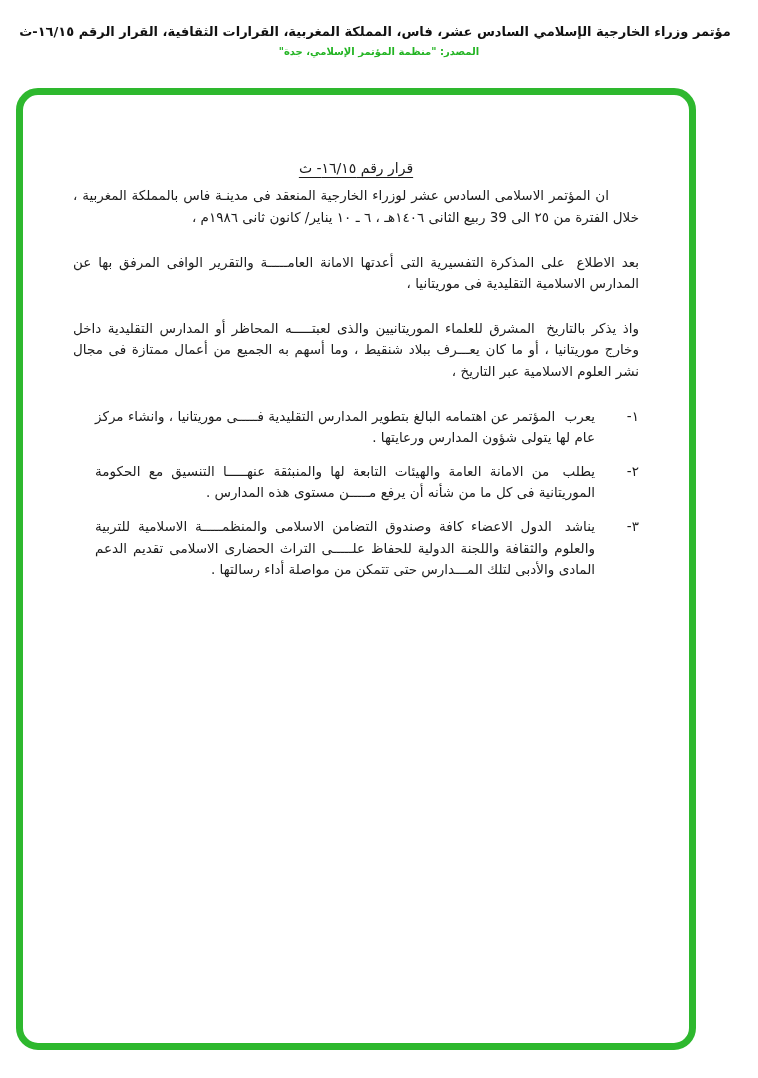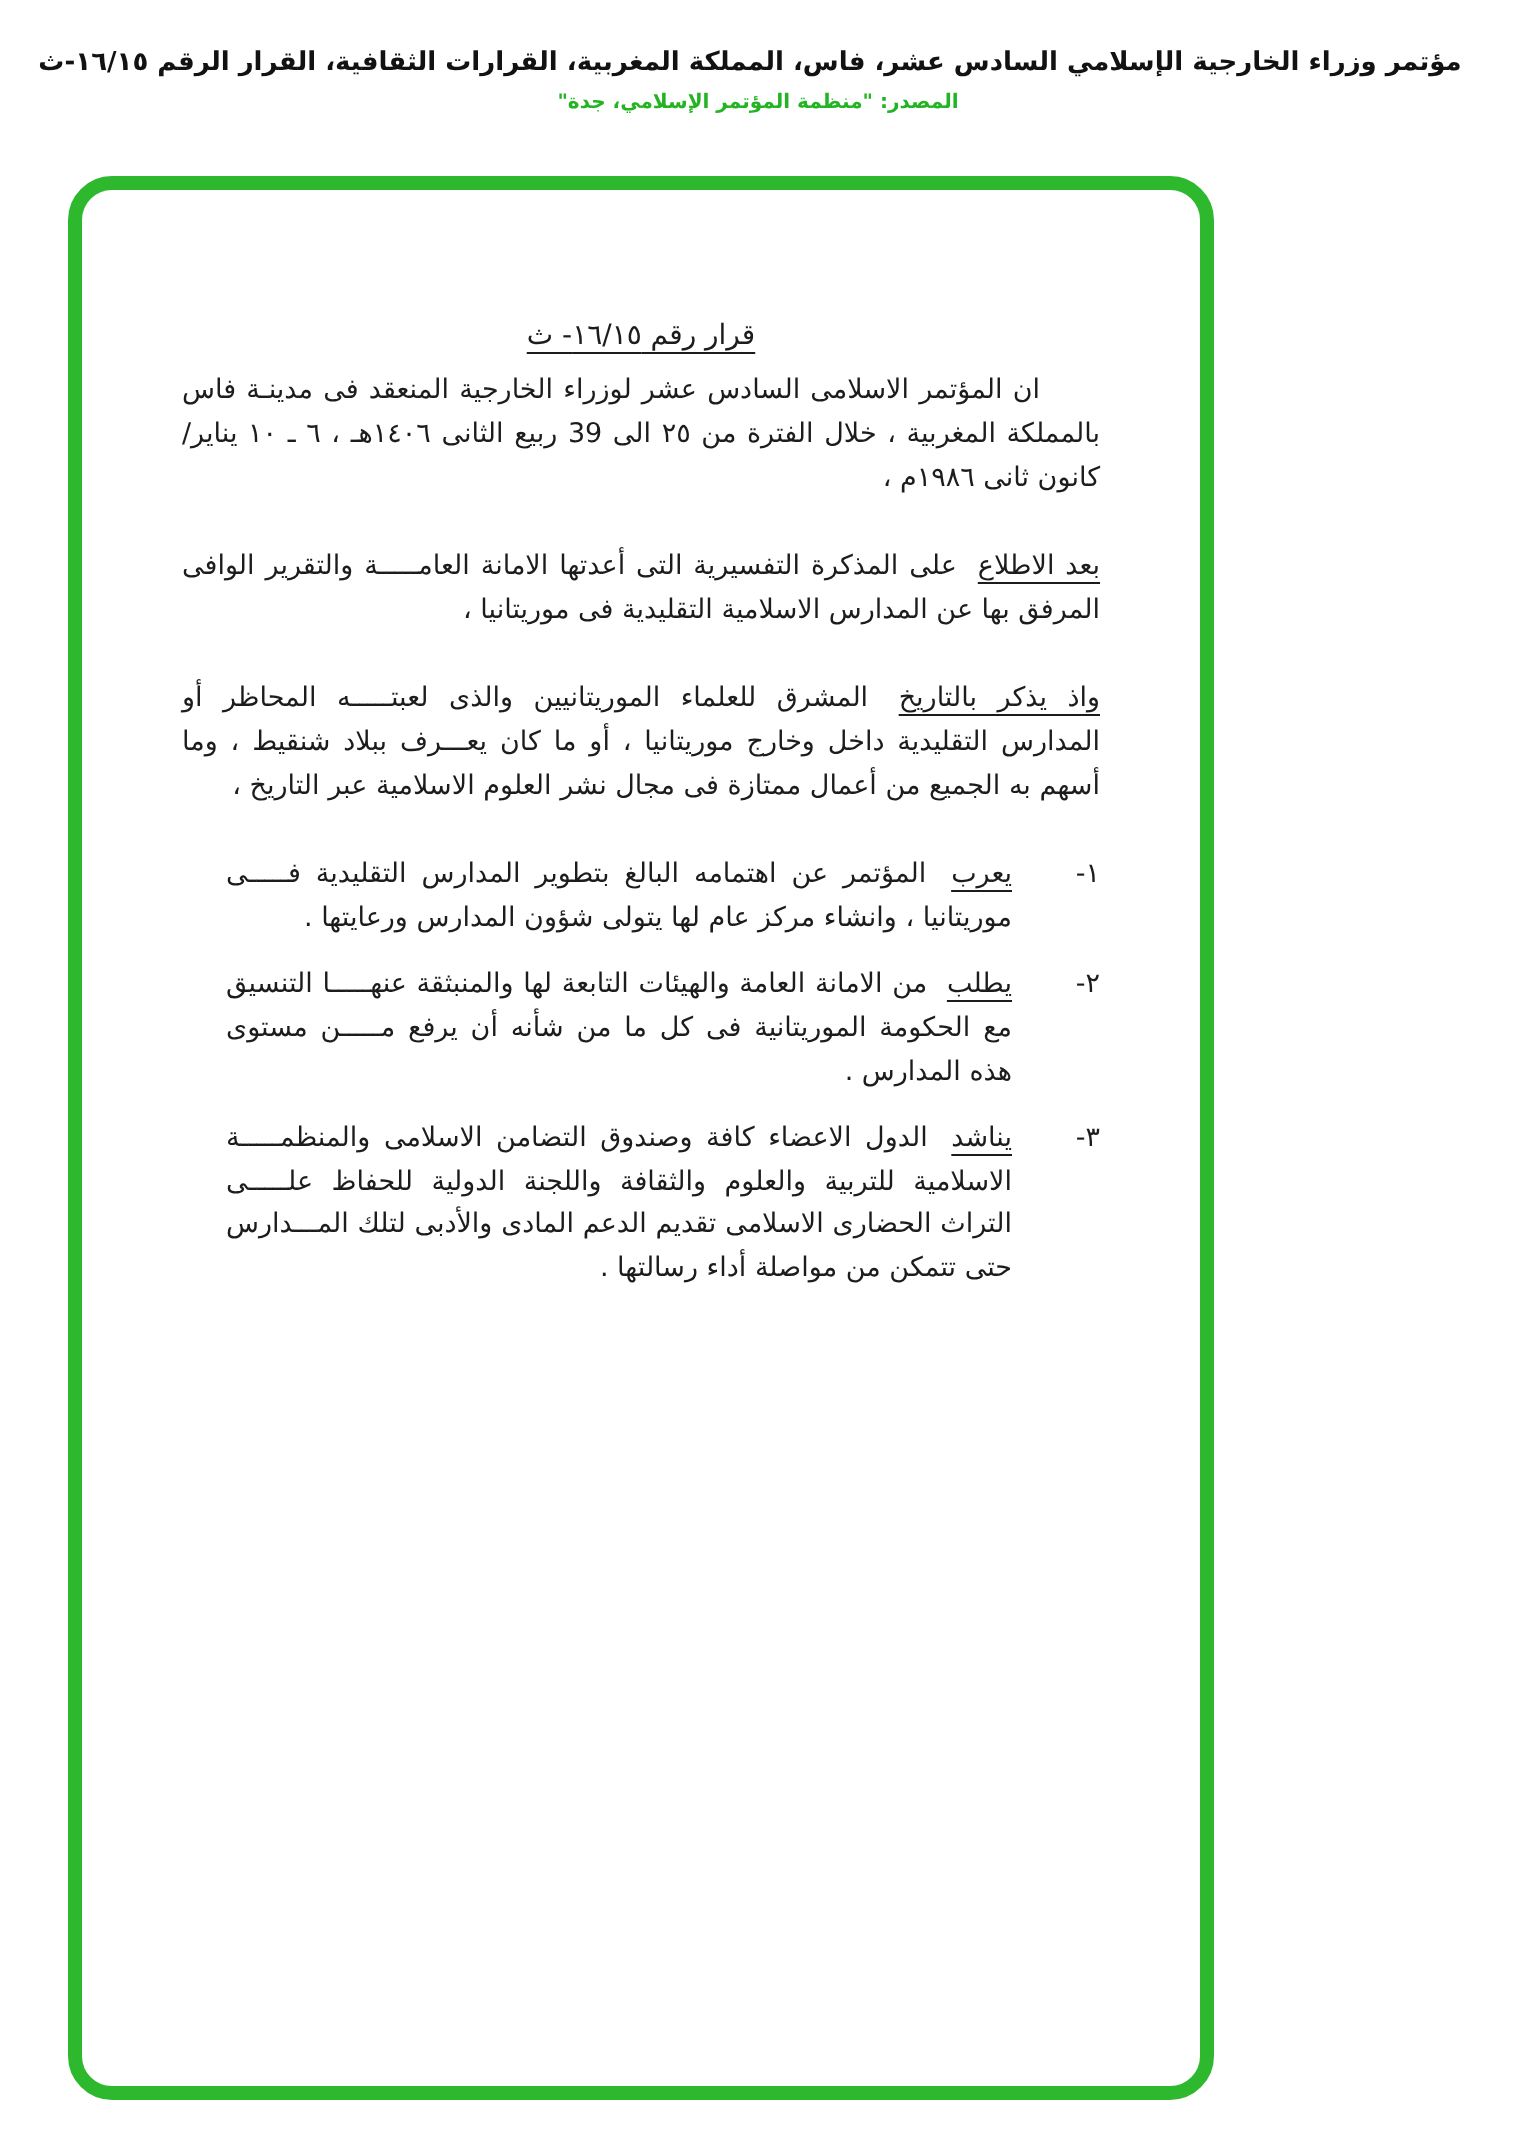--- a/index.html
+++ b/index.html
@@ -22,22 +22,22 @@
   .source-line {
     direction: rtl;
     text-align: center;
     font-weight: bold;
     font-size: 10px;
     color: #23b423;
     margin-top: 7px;
   }
   .doc-frame {
     position: absolute;
-    left: 34px; top: 88px;
-    width: 573px; height: 962px;
+    left: 16px; top: 88px;
+    width: 680px; height: 962px;
     border: 7px solid #2eb82e;
     border-radius: 22px;
     background: #ffffff;
   }
   .doc-body {
     direction: rtl;
     padding: 62px 50px 0 50px;
     color: #1c1c1c;
     font-size: 13.5px;
     line-height: 1.6;
@@ -58,21 +58,20 @@
     margin-bottom: 46px;
     white-space: nowrap;
   }
   .para {
     text-align: justify;
     text-align-last: right;
     margin-bottom: 23px;
   }
   .para.indent { text-indent: 30px; }
   .lead {
-    text-decoration: underline;
     text-underline-offset: 4px;
     margin-left: 5px;
   }
   .items { margin-top: 2px; }
   .item {
     display: flex;
     direction: rtl;
     margin-bottom: 12px;
     margin-left: 22px;
   }

